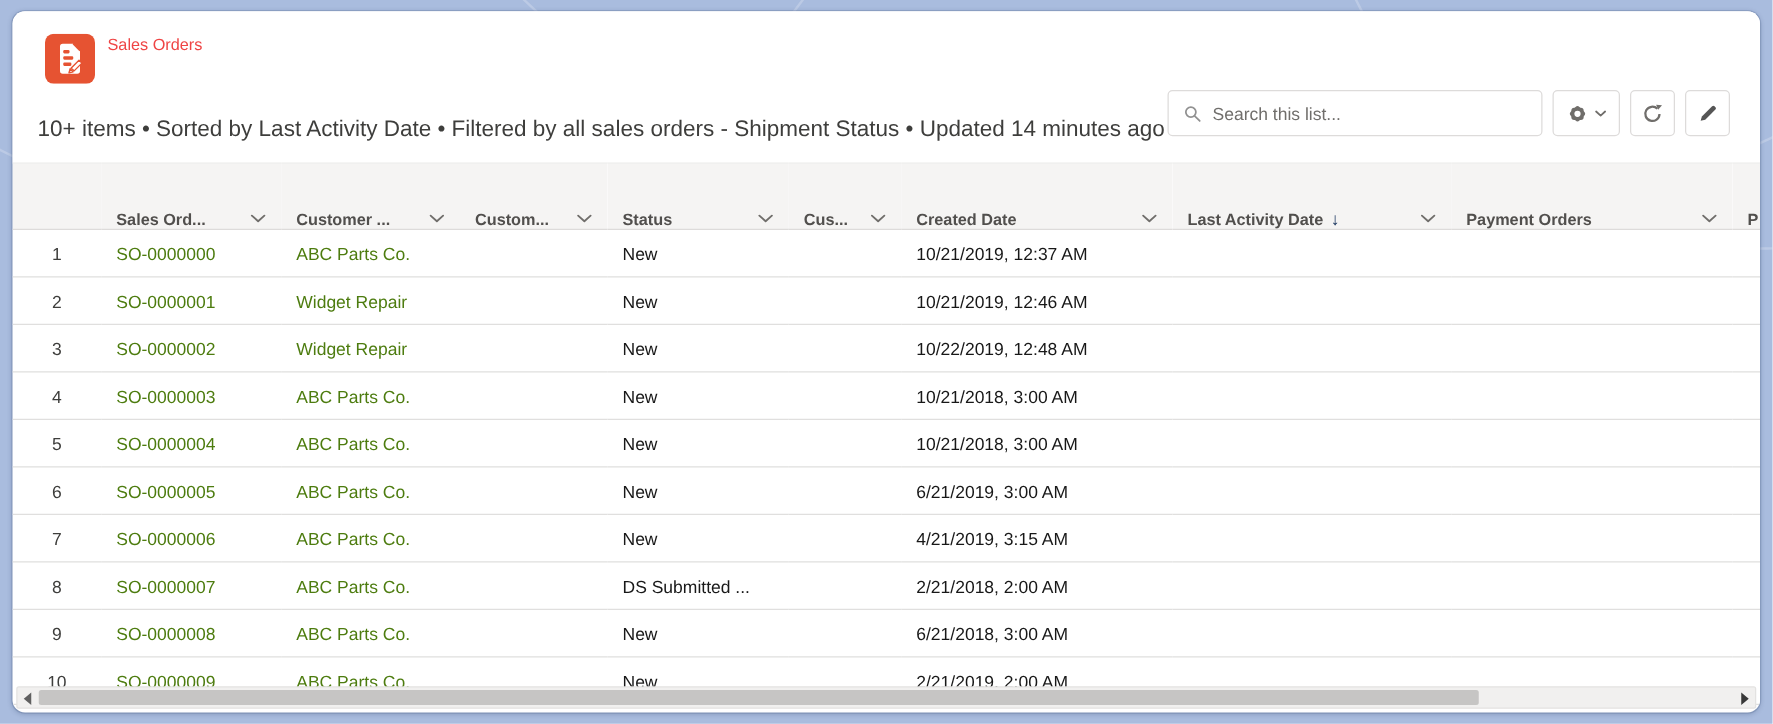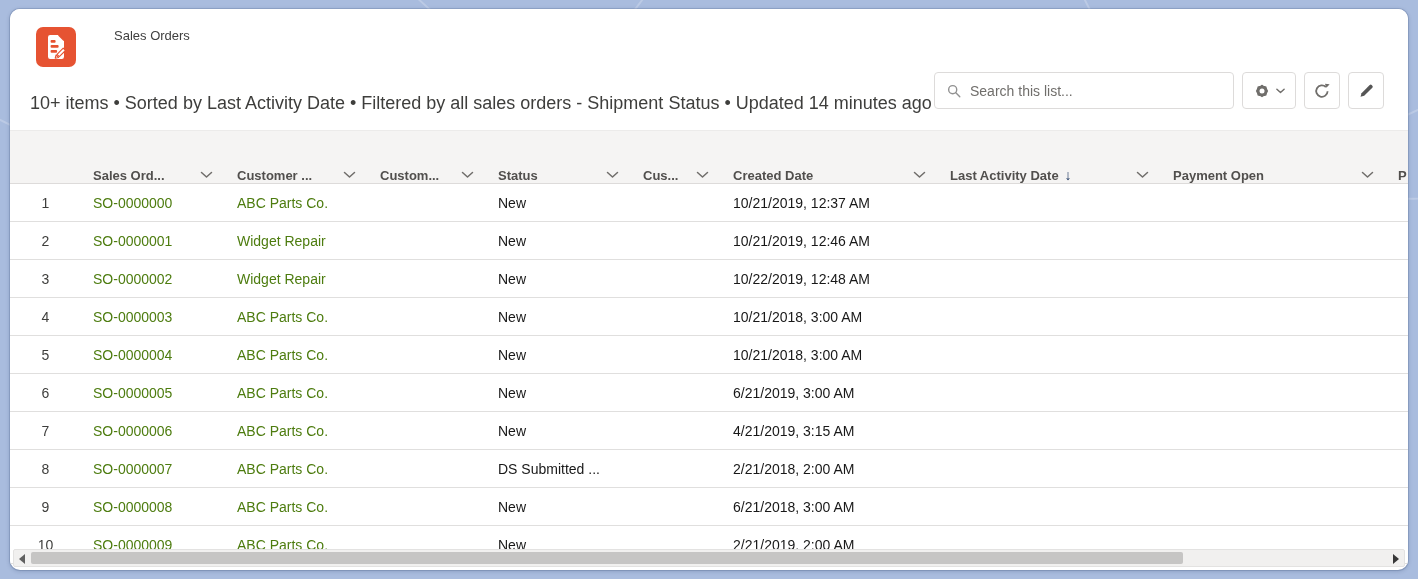--- a/index.html
+++ b/index.html
@@ -18,21 +18,21 @@
 
   .window {
     position:absolute; left:10px; top:9px; width:1398px; height:561px;
     background:#fff; border-radius:10px; overflow:hidden;
     box-shadow:0 1px 4px rgba(20,40,80,.25), 0 0 0 1px rgba(90,110,150,.25);
   }
 
   
   .list-header { position:relative; height:121px; background:#fff; }
   .record-icon { position:absolute; left:26px; top:18px; width:40px; height:40px; }
-  .obj-label { position:absolute; left:76px; top:19px; font-size:13px; color:#404040;margin-left:28px; }
+  .obj-label { position:absolute; left:76px; top:19px; font-size:13px; color:#ef4444; }
   .page-title { position:absolute; left:76px; top:36px; font-size:19px; font-weight:bold; color:#080707; letter-spacing:.1px; }
   .summary { position:absolute; left:20px; top:84px; font-size:18px; color:#3E3E3C; }
 
   .toolbar { position:absolute; top:63px; right:24px; display:flex; align-items:center; gap:8px; }
   .search-box {
     width:300px; height:37px; border:1px solid #DDDBDA; border-radius:4px;
     display:flex; align-items:center; padding:0 12px; gap:9px; background:#fff;
   }
   .search-box input {
     border:none; outline:none; flex:1; font-size:14px; color:#080707;
@@ -203,21 +203,21 @@
               <div class="hc">
                 <span>Last Activity Date</span>
                 <span class="sort-arrow">↓</span>
                 <svg class="chev" width="13" height="8" viewBox="0 0 13 8">
                   <path d="M1.5 1.5 L6.5 6 L11.5 1.5" fill="none" stroke="#706E6B" stroke-width="1.5" stroke-linecap="round" stroke-linejoin="round"></path>
                 </svg>
               </div>
             </th>
           <th>
               <div class="hc">
-                <span>Payment Open</span>
+                <span>Payment Orders</span>
                 <svg class="chev" width="13" height="8" viewBox="0 0 13 8">
                   <path d="M1.5 1.5 L6.5 6 L11.5 1.5" fill="none" stroke="#706E6B" stroke-width="1.5" stroke-linecap="round" stroke-linejoin="round"></path>
                 </svg>
               </div>
             </th>
           <th>
               <div class="hc">
                 <span>P</span>
               </div>
             </th>

